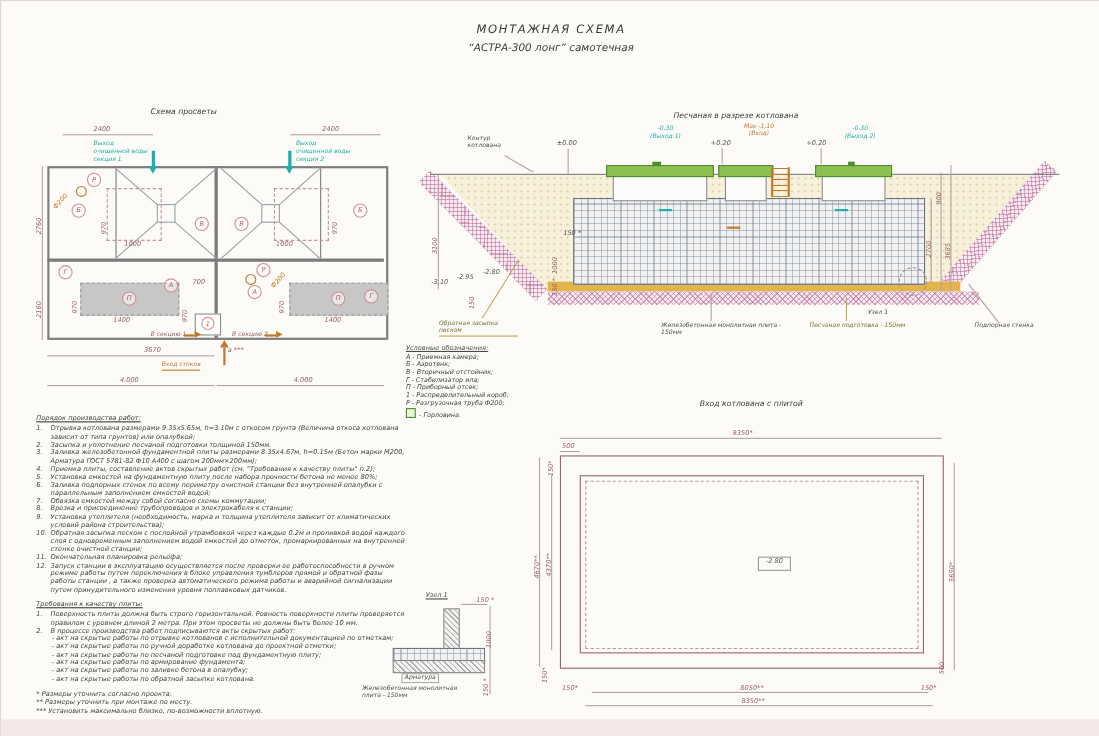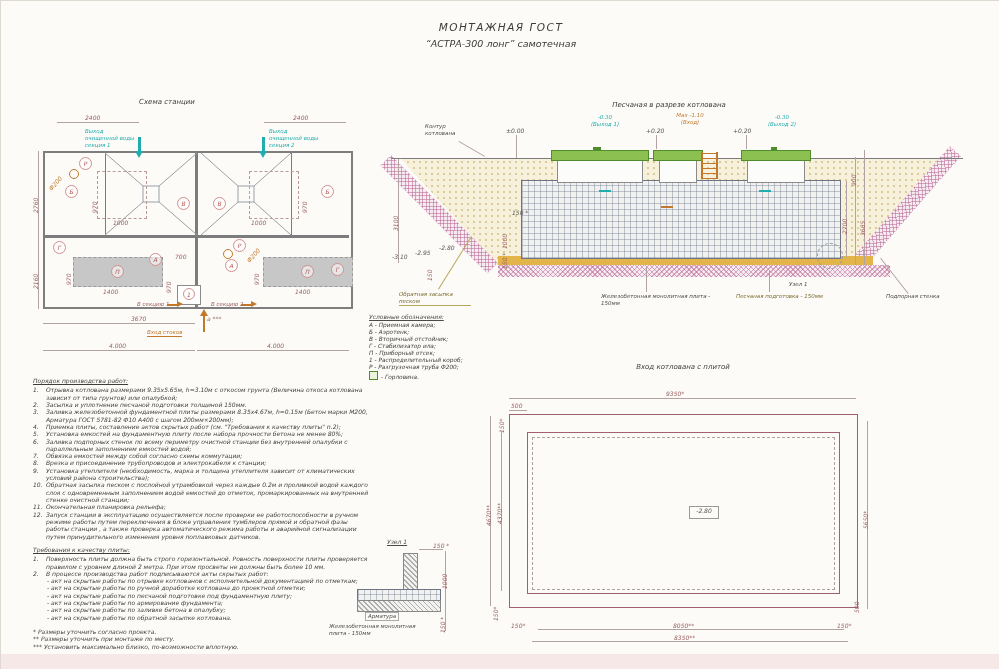--- a/index.html
+++ b/index.html
@@ -46,25 +46,25 @@
   .acts{padding-left:14px}
   .legend-row{font-size:5.8px;line-height:1.26;color:#3e3e3e}
   .gicon{display:inline-block;width:7px;height:7px;border:1px solid #4f8c2c;background:#eaf4dd;vertical-align:-1px;margin-right:3px}
   .edge{position:absolute;left:0;top:653px;width:999px;height:16px;background:#f7e8e8}
 </style>
 </head>
 <body>
 
 <div class="page">
 
-  <div class="dt" style="left:350px;top:20px;width:300px;font-size:10.5px;letter-spacing:1.5px">МОНТАЖНАЯ ГОСТ</div>
+  <div class="dt" style="left:350px;top:20px;width:300px;font-size:10.5px;letter-spacing:1.5px">МОНТАЖНАЯ СХЕМА</div>
   <div class="dt" style="left:350px;top:37px;width:300px;font-size:9.5px">“АСТРА-300 лонг” самотечная</div>
 
   <div>
-    <div class="dt" style="left:106px;top:97px;width:120px">Схема станции</div>
+    <div class="dt" style="left:106px;top:97px;width:120px">Схема просветы</div>
 
     <div class="wall" style="left:42px;top:150px;width:306px;height:154px"></div>
     <div class="lnd" style="left:194px;top:150px;width:3px;height:158px"></div>
     <div class="lnd" style="left:42px;top:234px;width:306px;height:3px"></div>
     <div class="lnd" style="left:104px;top:152px;width:1px;height:82px"></div>
     <div class="lnd" style="left:290px;top:152px;width:1px;height:82px"></div>
 
     <svg class="ln" style="left:104px;top:152px;background:none" width="92" height="82">
       <g stroke="#9aa0a8" stroke-width="1" fill="none">
         <line x1="0" y1="0" x2="38" y2="33"></line>

